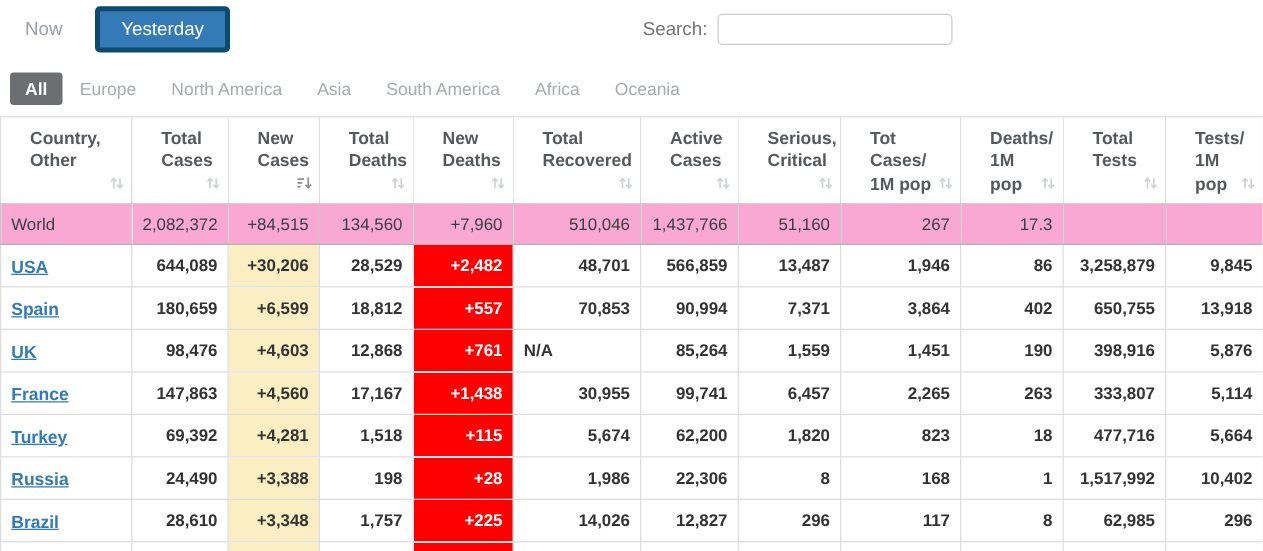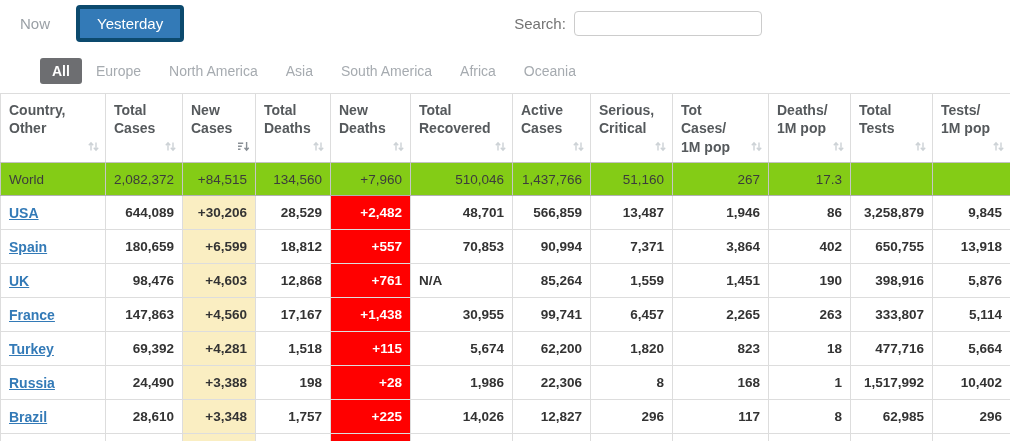--- a/index.html
+++ b/index.html
@@ -17,37 +17,37 @@
     background:#337ab7; border:4px solid #0c4a6e; color:#fff;
     font-size:15px; padding:6px 17px; border-radius:4px; margin-left:22px; cursor:pointer;
   }
   .search-group { display:flex; align-items:center; margin-left:330px; }
   .search-label { color:#737373; font-size:15px; margin-right:8px; }
   .search-input { width:188px; height:25px; border:1px solid #ccc; border-radius:4px; outline:none; padding:0 6px; font-size:13px; }
 
   
   .tabsbar { display:flex; align-items:center; margin:20px 0 0 8px; }
   .tab { font-size:14px; color:#a6abb0; padding:5px 14px; cursor:pointer; white-space:nowrap; }
-  .tab.active { background:#6d6e71; color:#fff; border-radius:3px; font-weight:bold; padding:5px 12px;margin-left:32px; }
+  .tab.active { background:#6d6e71; color:#fff; border-radius:3px; font-weight:bold; padding:5px 12px; }
 
   
   table { border-collapse:collapse; table-layout:fixed; width:1010px; margin-top:9px; }
   th, td { border:1px solid #ddd; overflow:hidden; }
   thead th {
     color:#55595c; font-weight:700; font-size:14px; line-height:1.32;
     text-align:left; vertical-align:top; position:relative;
-    height:49px; padding:7px 20px 6px 8px;
+    height:49px; padding:7px 20px 6px 23px;
     border-bottom:1px solid #c3c3c3; background:#fff; cursor:pointer;
   }
   .sort-svg { position:absolute; right:5px; bottom:9px; }
   tbody td { height:34px; padding:0 8px; color:#333; font-size:13.5px; }
   td.num { text-align:right; font-weight:700; }
   td.country-cell { text-align:left; }
   a.country-link { color:#337ab7; font-weight:700; text-decoration:underline; font-size:14px; }
-  tr.world-row { background:#84cc16; }
+  tr.world-row { background:#f9a8d4; }
   tr.world-row td { font-weight:400; color:#3c3c3c; border-color:#c6c6c6; border-top:1px solid #b5b5b5; border-bottom:1px solid #b2b2b2; height:33px; }
   td.ycell { background:#faeec2; }
   td.rcell { background:#ff0000; color:#ffffff; }
   td.na { text-align:left; }
 </style>
 </head>
 <body>
 
 <div class="topbar">
   <span class="now-btn">Now</span>

